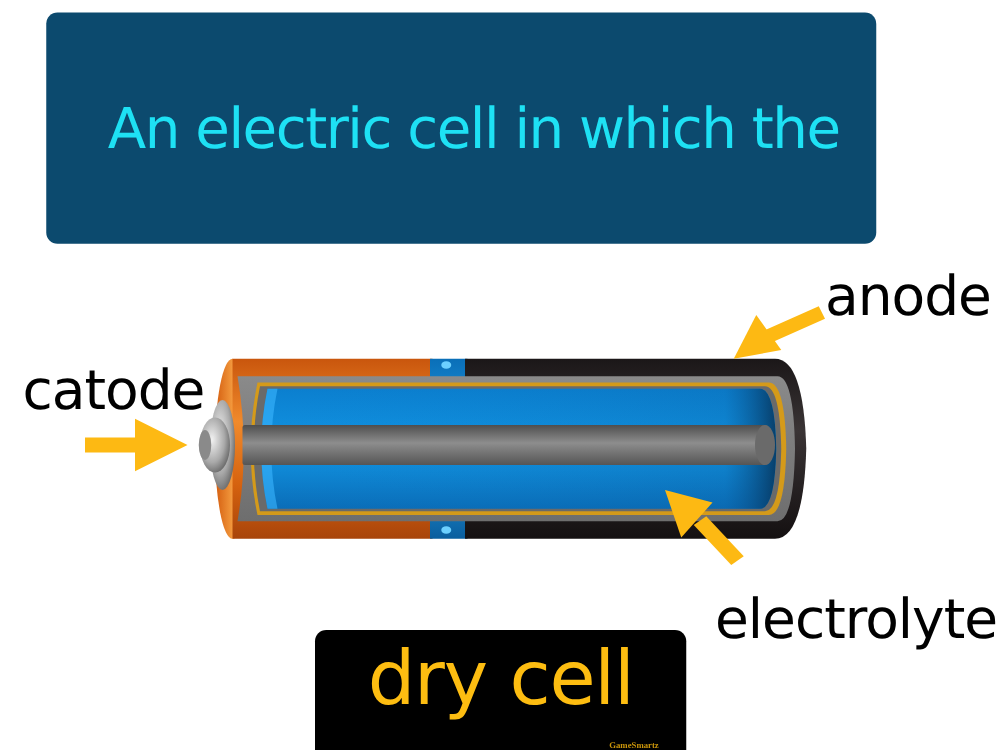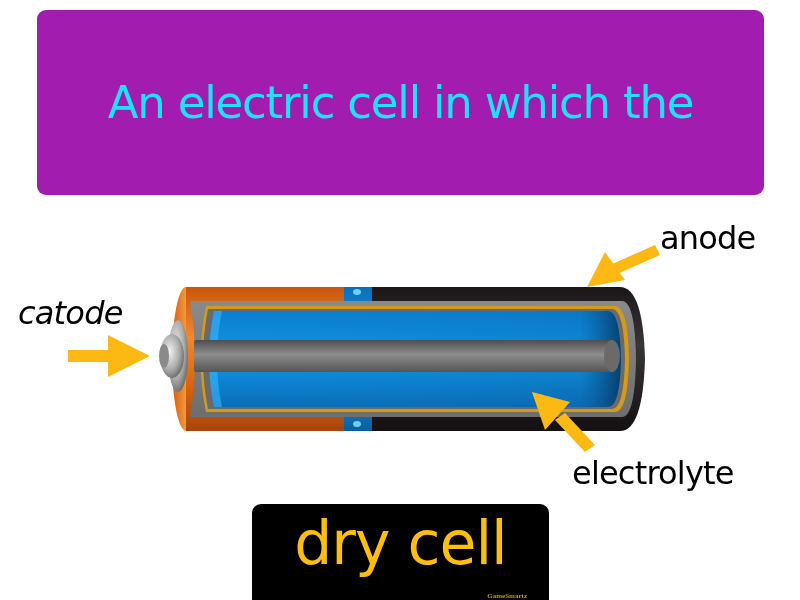--- a/index.html
+++ b/index.html
@@ -1,48 +1,48 @@
 <!DOCTYPE html>
 <html><head>
   <meta charset="utf-8">
   <style>
     html, body { margin: 0; padding: 0; }
     body {
       width: 800px; height: 600px; background: #ffffff; position: relative; overflow: hidden;
       font-family: "DejaVu Sans", "Liberation Sans", sans-serif;
     }
     .def-box {
-      position: absolute; left: 37px; top: 10px; width: 727px; height: 185px;
-      background: #a21caf; border-radius: 9px;
-      display: flex; flex-direction: column; align-items: center; justify-content: center;
+      position: absolute; left: 37px; top: 10px; width: 644px; height: 185px;
+      background: #0c4a6e; border-radius: 9px;
+      display: flex; flex-direction: column; align-items: center; justify-content: center; padding-left: 20px;
     }
     .def-line {
       color: #1ee1f4; font-size: 45px; line-height: 57px; letter-spacing: -1.2px;
       white-space: nowrap; font-family: "DejaVu Sans", sans-serif;
     }
     .term-box {
       position: absolute; left: 252px; top: 504px; width: 297px; height: 106px;
       background: #000; border-radius: 9px;
     }
     .term-text {
       position: absolute; left: 0; right: 0; top: 4px; text-align: center;
       color: #fdbd11; font-size: 60px; line-height: 70px; letter-spacing: -1px;
       font-family: "DejaVu Sans", sans-serif;
     }
     .brand {
       position: absolute; right: 22px; bottom: 10px; color: #c9940a;
       font-size: 7px; font-weight: bold; font-family: Liberation Serif, serif;
     }
     .label {
-      position: absolute; color: #000; font-size: 32px; line-height: 36px;
+      position: absolute; color: #000; font-size: 44px; line-height: 36px;
       letter-spacing: -0.8px; font-family: "DejaVu Sans", sans-serif; white-space: nowrap;
     }
-    .label-catode { left: 18px; top: 295px; font-style: italic; }
+    .label-catode { left: 18px; top: 295px; }
     .label-anode { left: 660px; top: 220px; }
-    .label-electrolyte { left: 572px; top: 456px; text-align: center; line-height: 35px; }
+    .label-electrolyte { left: 572px; top: 478px; text-align: center; line-height: 35px; }
     svg.diagram { position: absolute; left: 0; top: 0; }
   </style>
 </head>
 <body>
 
 <svg class="diagram" width="800" height="600" viewBox="0 0 800 600">
   <defs>
     <linearGradient id="copperGrad" x1="0" y1="0" x2="0" y2="1">
       <stop offset="0" stop-color="#c9560d"></stop>
       <stop offset="0.35" stop-color="#f08a2c"></stop>

